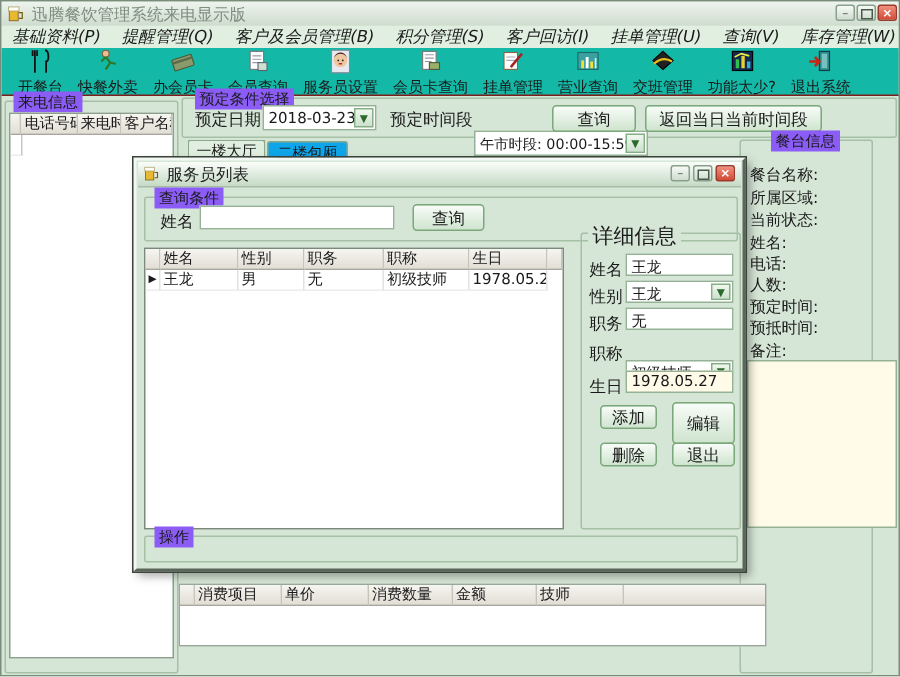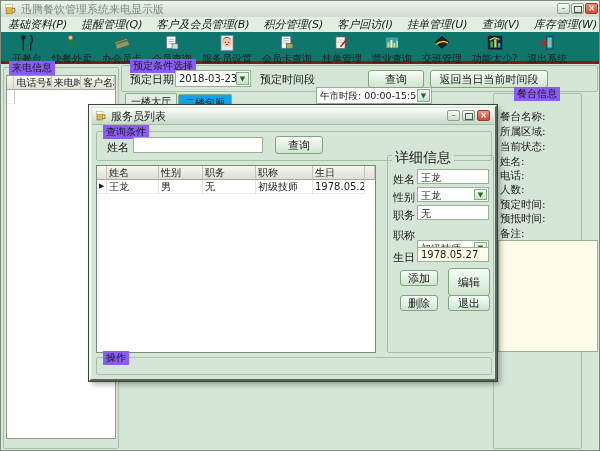--- a/index.html
+++ b/index.html
@@ -13,22 +13,22 @@
   .titlebar .ttext{color:#7e8e7e;margin-left:4px;font-size:11px;}
   .winbtn{width:13px;height:11px;border-radius:2px;font-size:8px;line-height:9px;text-align:center;
     border:1px solid #8aa08a;background:linear-gradient(#f6faf6,#cfdccf);color:#4a5a4a;box-sizing:border-box;}
   .winbtn.close{background:linear-gradient(#f0907e,#d24a36);border-color:#9a3a2a;color:#fff;font-weight:bold;}
   .maxglyph{width:6px;height:5px;border:1px solid #4a5a4a;margin:2px auto 0;}
   
   .menubar{left:0;top:16px;width:600px;height:15px;background:#e0efe0;display:flex;align-items:center;
     border-bottom:1px solid #c2d2c2;font-style:italic;}
   .menuitem{padding:0 7px;white-space:nowrap;}
   
-  .toolbar{left:0;top:31px;width:600px;height:32px;background:#0f766e;border-bottom:3px solid #7f1d1d;
-    display:flex;align-items:flex-start;padding:1px 0 0 6px;box-sizing:border-box;}
+  .toolbar{left:0;top:31px;width:600px;height:32px;background:#14b8a6;border-bottom:1px solid #7f1d1d;
+    display:flex;align-items:center;padding:1px 0 0 6px;box-sizing:border-box;}
   .titem{display:flex;flex-direction:column;align-items:center;padding:0 5px;}
   .ticon{height:19px;display:flex;align-items:center;}
   .tlabel{font-size:10px;white-space:nowrap;margin-top:0px;}
   
   .gbox{border:1px solid #a6c0a6;border-radius:2px;box-sizing:border-box;}
   .glabel{position:absolute;top:-7px;background:#8b5cf6;padding:0 3px;font-size:10px;white-space:nowrap;}
   
   .btn{display:flex;align-items:center;justify-content:center;background:linear-gradient(#f8fcf8,#cfe4cf);
     border:1px solid #7aa87a;border-radius:3px;font-size:11px;box-sizing:border-box;white-space:nowrap;}
   .input{background:#fff;border:1px solid #96b296;box-sizing:border-box;font-size:11px;
@@ -324,14 +324,25 @@
       <div class="abs btn" style="left:60px;top:112px;width:42px;height:28px">编辑</div>
       <div class="abs btn" style="left:12px;top:139px;width:38px;height:16px">删除</div>
       <div class="abs btn" style="left:60px;top:139px;width:42px;height:16px">退出</div>
     </div>
 
     <div class="abs gbox" style="left:5px;top:250px;width:396px;height:18px">
       <span class="glabel" style="left:6px">操作</span>
     </div>
   </div>
 
+  <div class="abs whitebox" style="left:118px;top:388px;width:392px;height:42px;border-color:#98a898">
+    <div class="trow">
+      <div class="th" style="width:10px"></div>
+      <div class="th" style="width:58px">消费项目</div>
+      <div class="th" style="width:58px">单价</div>
+      <div class="th" style="width:56px">消费数量</div>
+      <div class="th" style="width:56px">金额</div>
+      <div class="th" style="width:58px">技师</div>
+      <div class="th" style="flex:1;border-right:none"></div>
+    </div>
+  </div>
 
 </div>
 
 </body></html>

